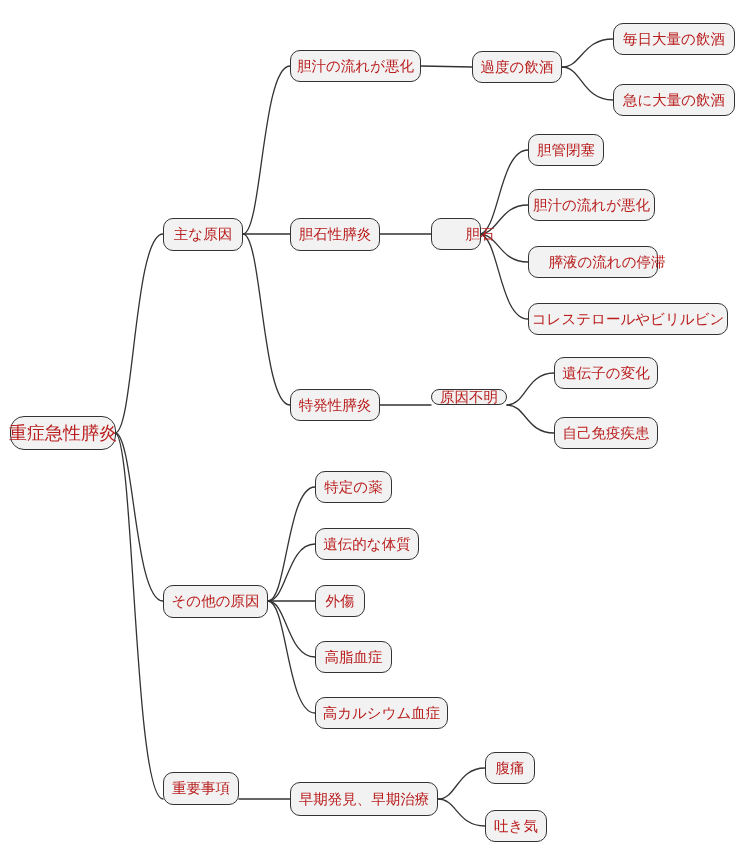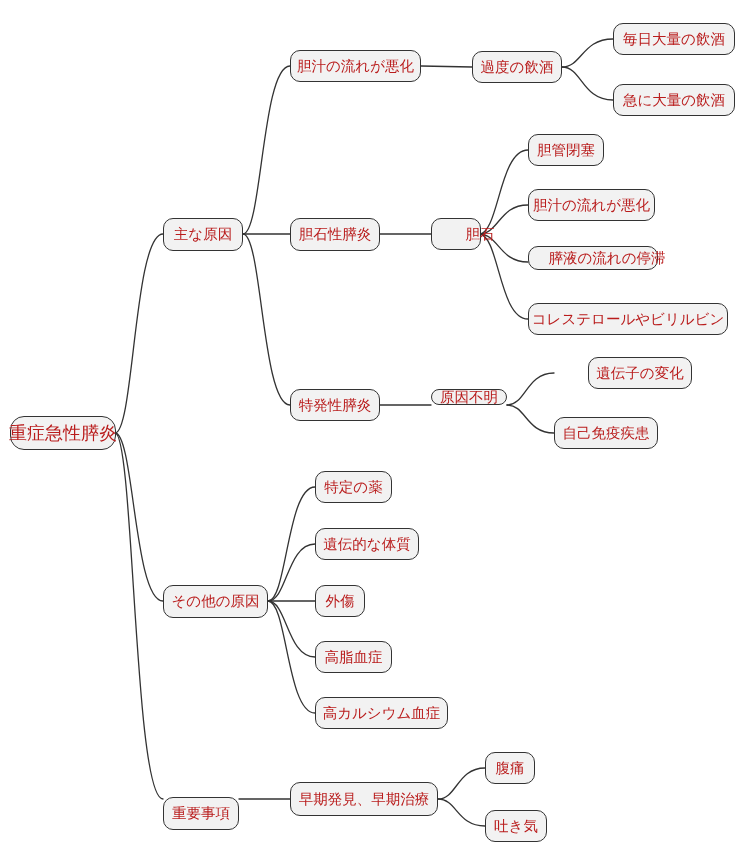--- a/index.html
+++ b/index.html
@@ -63,45 +63,45 @@
   <div class="node" style="left:613px;top:84px;width:122px;height:32px;">急に大量の飲酒</div>
 
   <div class="node" style="left:290px;top:218px;width:90px;height:33px;">胆石性膵炎</div>
 
   <div class="node" style="left:431px;top:218px;width:48px;height:32px;padding-left:48px;">胆石</div>
 
   <div class="node" style="left:528px;top:134px;width:76px;height:32px;">胆管閉塞</div>
 
   <div class="node" style="left:528px;top:189px;width:127px;height:32px;">胆汁の流れが悪化</div>
 
-  <div class="node" style="left:528px;top:246px;width:130px;height:24px;padding-left:28px;">膵液の流れの停滞</div>
+  <div class="node" style="left:528px;top:246px;width:130px;height:32px;padding-left:28px;">膵液の流れの停滞</div>
 
   <div class="node" style="left:528px;top:303px;width:200px;height:32px;">コレステロールやビリルビン</div>
 
   <div class="node" style="left:290px;top:389px;width:90px;height:32px;">特発性膵炎</div>
 
   <div class="node" style="left:431px;top:389px;width:76px;height:16px;">原因不明</div>
 
-  <div class="node" style="left:554px;top:357px;width:104px;height:32px;margin-left:34px;">遺伝子の変化</div>
+  <div class="node" style="left:554px;top:357px;width:104px;height:32px;">遺伝子の変化</div>
 
   <div class="node" style="left:554px;top:417px;width:104px;height:32px;">自己免疫疾患</div>
 
   <div class="node" style="left:163px;top:585px;width:105px;height:33px;">その他の原因</div>
 
   <div class="node" style="left:315px;top:471px;width:77px;height:32px;">特定の薬</div>
 
   <div class="node" style="left:315px;top:528px;width:104px;height:32px;">遺伝的な体質</div>
 
   <div class="node" style="left:315px;top:585px;width:50px;height:32px;">外傷</div>
 
   <div class="node" style="left:315px;top:641px;width:77px;height:32px;">高脂血症</div>
 
   <div class="node" style="left:315px;top:697px;width:133px;height:32px;">高カルシウム血症</div>
 
-  <div class="node" style="left:163px;top:797px;width:76px;height:33px;">重要事項</div>
+  <div class="node" style="left:163px;top:772px;width:76px;height:33px;">重要事項</div>
 
   <div class="node" style="left:290px;top:782px;width:148px;height:34px;">早期発見、早期治療</div>
 
   <div class="node" style="left:485px;top:752px;width:50px;height:32px;">腹痛</div>
 
   <div class="node" style="left:485px;top:810px;width:62px;height:32px;">吐き気</div>
 
 </div>
 
 </body></html>

